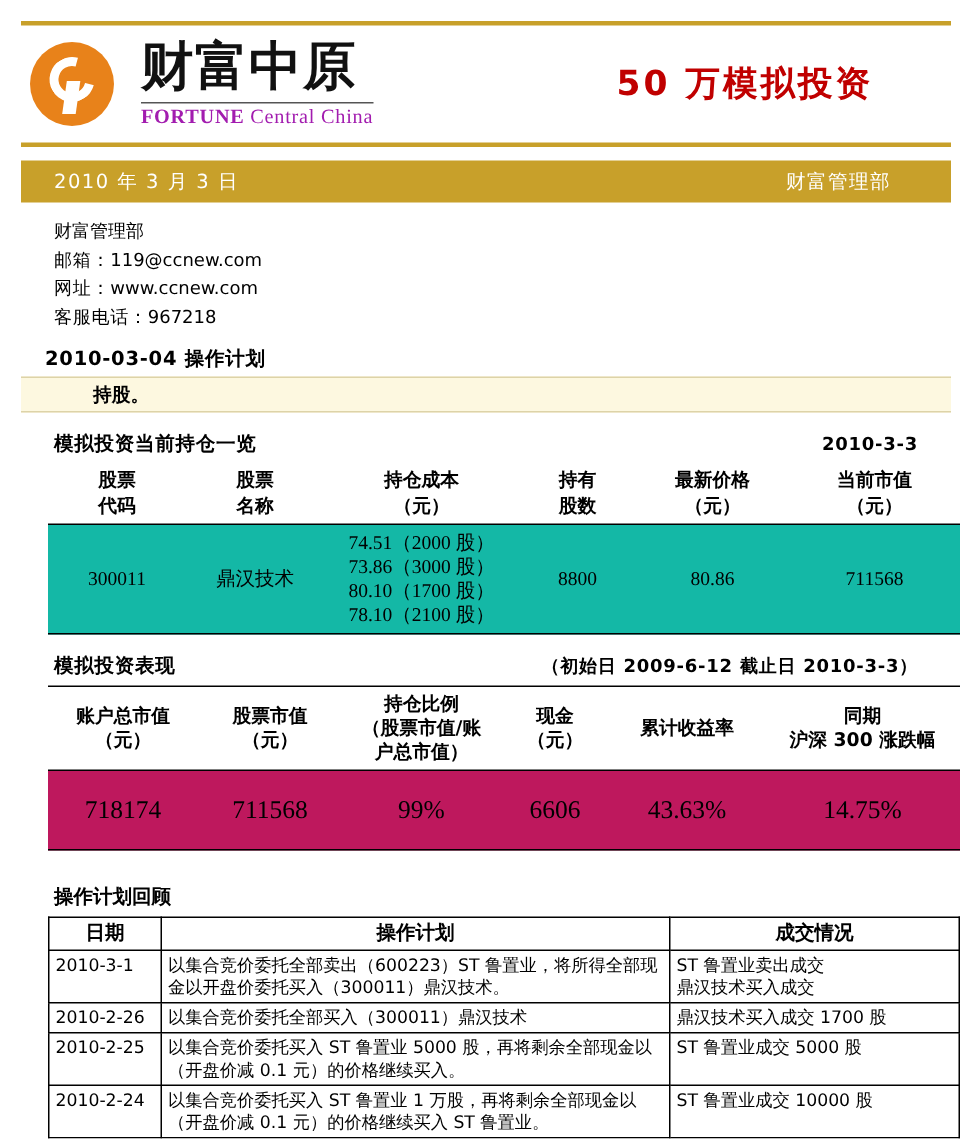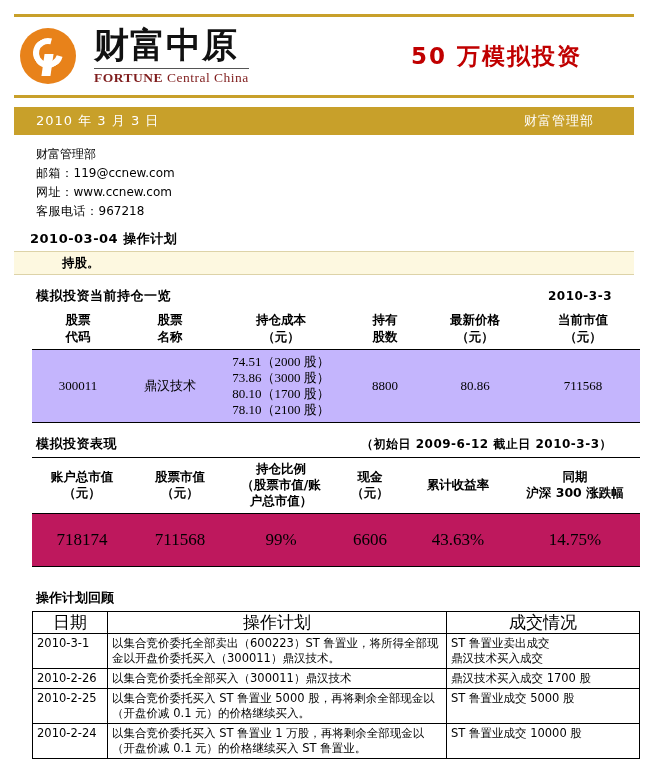--- a/index.html
+++ b/index.html
@@ -74,21 +74,21 @@
     font-weight: bold;
     font-size: 35px;
     letter-spacing: 1px;
     color: #111;
   }
   .logo-en {
     margin-top: 5px;
     font-family: "Liberation Serif", serif;
     font-size: 13.5px;
     letter-spacing: 0.5px;
-    color: #7f1d1d;
+    color: #a21caf;
     border-top: 1px solid #555;
     padding-top: 2px;
   }
   .logo-en b { font-weight: bold; }
   .header-title {
     position: absolute;
     right: 52px;
     top: 50%;
     transform: translateY(-50%);
     color: #c00000;
@@ -176,21 +176,21 @@
     vertical-align: middle;
   }
   .hold-head th {
     font-size: 12.5px;
     font-weight: bold;
     padding: 2px 0 4px 0;
     line-height: 17px;
     border-bottom: 1.5px solid #000;
   }
   .hold-body td {
-    background: #c4b5fd;
+    background: #14b8a6;
     font-family: "Liberation Serif", serif;
     font-size: 13px;
     padding: 4px 0;
     border-bottom: 1.5px solid #000;
   }
   .cost-cell {
     line-height: 16px;
     font-size: 12.5px;
   }
 
@@ -226,23 +226,23 @@
     font-family: "DejaVu Sans", sans-serif;
   }
   table.review th, table.review td {
     border: 1px solid #000;
     font-size: 11.5px;
     padding: 2px 4px;
     vertical-align: top;
     line-height: 15px;
   }
   table.review th {
-    font-weight: normal;
+    font-weight: bold;
     text-align: center;
-    font-size: 17px;
+    font-size: 13px;
     padding: 3px 4px;
   }
   table.review th.c-date, table.review td.c-date { width: 66px; }
   table.review th.c-plan { width: 330px; }
   table.review td.c-date { text-align: left; }
   td.center-cell { text-align: center; }
 </style>
 </head>
 <body>
 

